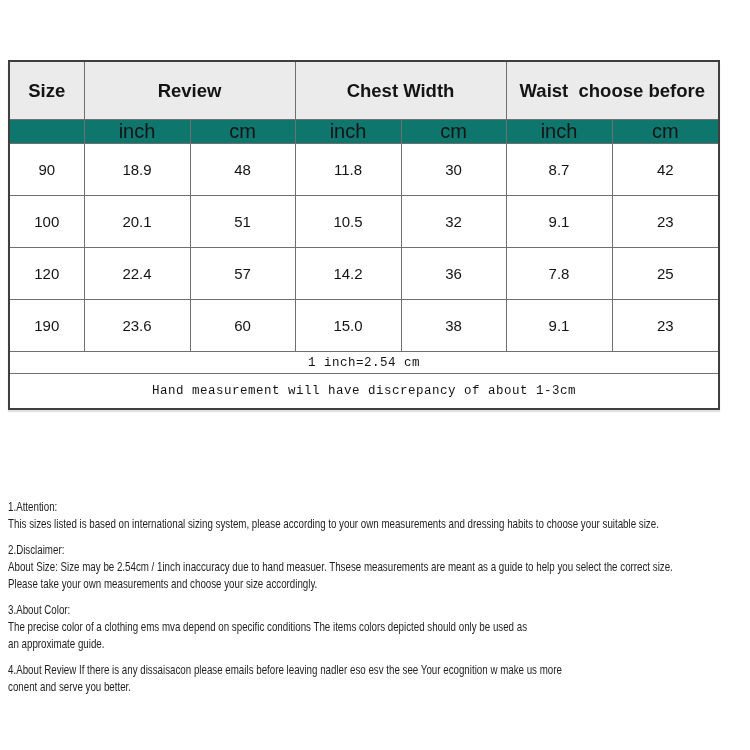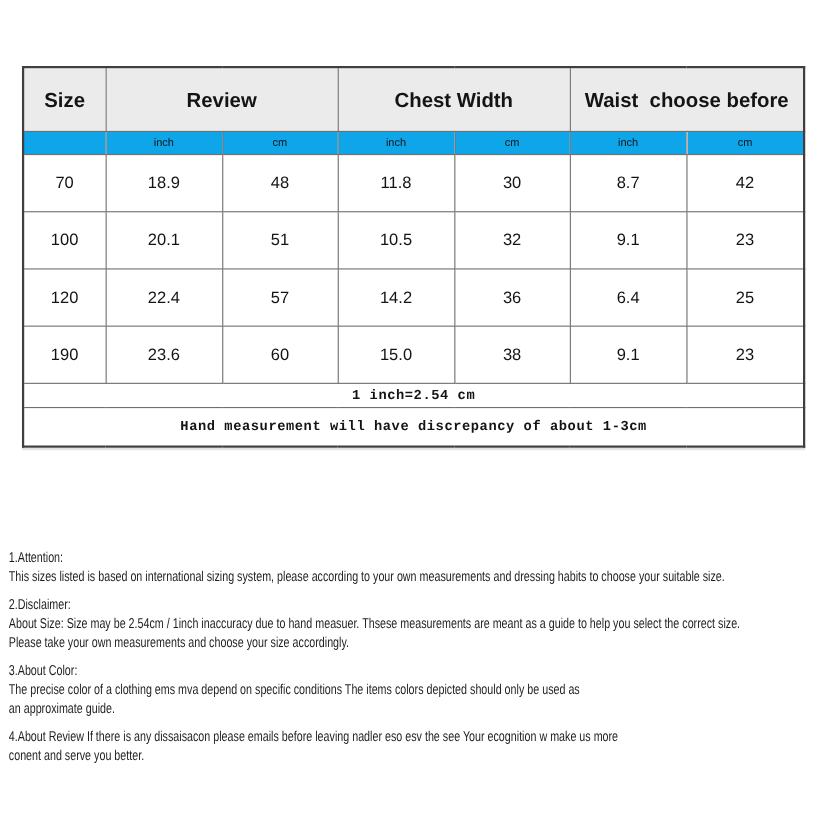--- a/index.html
+++ b/index.html
@@ -9,21 +9,21 @@
   }
   body {
     font-family: "Liberation Sans", sans-serif;
     position: relative;
     overflow: hidden;
   }
 
   
   .size-table {
     position: absolute;
-    top: 60px; left: 20px;
+    top: 60px; left: 8px;
     width: 710px;
     border-collapse: collapse;
     table-layout: fixed;
     border: 2px solid #3f3f3f;
     box-shadow: 0 2px 1px rgba(0,0,0,0.12);
   }
   .size-table td {
     border: 1px solid #6f6f6f;
     text-align: center;
     vertical-align: middle;
@@ -33,32 +33,32 @@
   }
   tr.header-row td {
     height: 57px;
     background: #ebebeb;
     font-weight: bold;
     font-size: 18.5px;
     white-space: pre;
   }
   tr.unit-row td {
     height: 20px;
-    background: #0ea5e9;
-    font-size: 10px;
+    background: #0f766e;
+    font-size: 20px;
   }
   tr.data-row td {
     height: 51px;
     font-size: 15px;
   }
   tr.note-row-1 td { height: 21px; }
   tr.note-row-2 td { height: 34px; }
   .mono-note {
     font-family: "Liberation Mono", "DejaVu Sans Mono", monospace;
-    font-weight: bold;
+    font-weight: normal;
     font-size: 12.5px;
     letter-spacing: 0.5px;
   }
 
   
   .notes {
     position: absolute;
     top: 498px; left: 8px;
     width: 1000px;
     transform: scaleX(0.75);
@@ -93,21 +93,21 @@
     <tr class="unit-row">
       <td></td>
       <td>inch</td>
       <td>cm</td>
       <td>inch</td>
       <td>cm</td>
       <td>inch</td>
       <td>cm</td>
     </tr>
     <tr class="data-row">
-      <td>70</td>
+      <td>90</td>
       <td>18.9</td>
       <td>48</td>
       <td>11.8</td>
       <td>30</td>
       <td>8.7</td>
       <td>42</td>
     </tr>
     <tr class="data-row">
       <td>100</td>
       <td>20.1</td>
@@ -116,21 +116,21 @@
       <td>32</td>
       <td>9.1</td>
       <td>23</td>
     </tr>
     <tr class="data-row">
       <td>120</td>
       <td>22.4</td>
       <td>57</td>
       <td>14.2</td>
       <td>36</td>
-      <td>6.4</td>
+      <td>7.8</td>
       <td>25</td>
     </tr>
     <tr class="data-row">
       <td>190</td>
       <td>23.6</td>
       <td>60</td>
       <td>15.0</td>
       <td>38</td>
       <td>9.1</td>
       <td>23</td>

